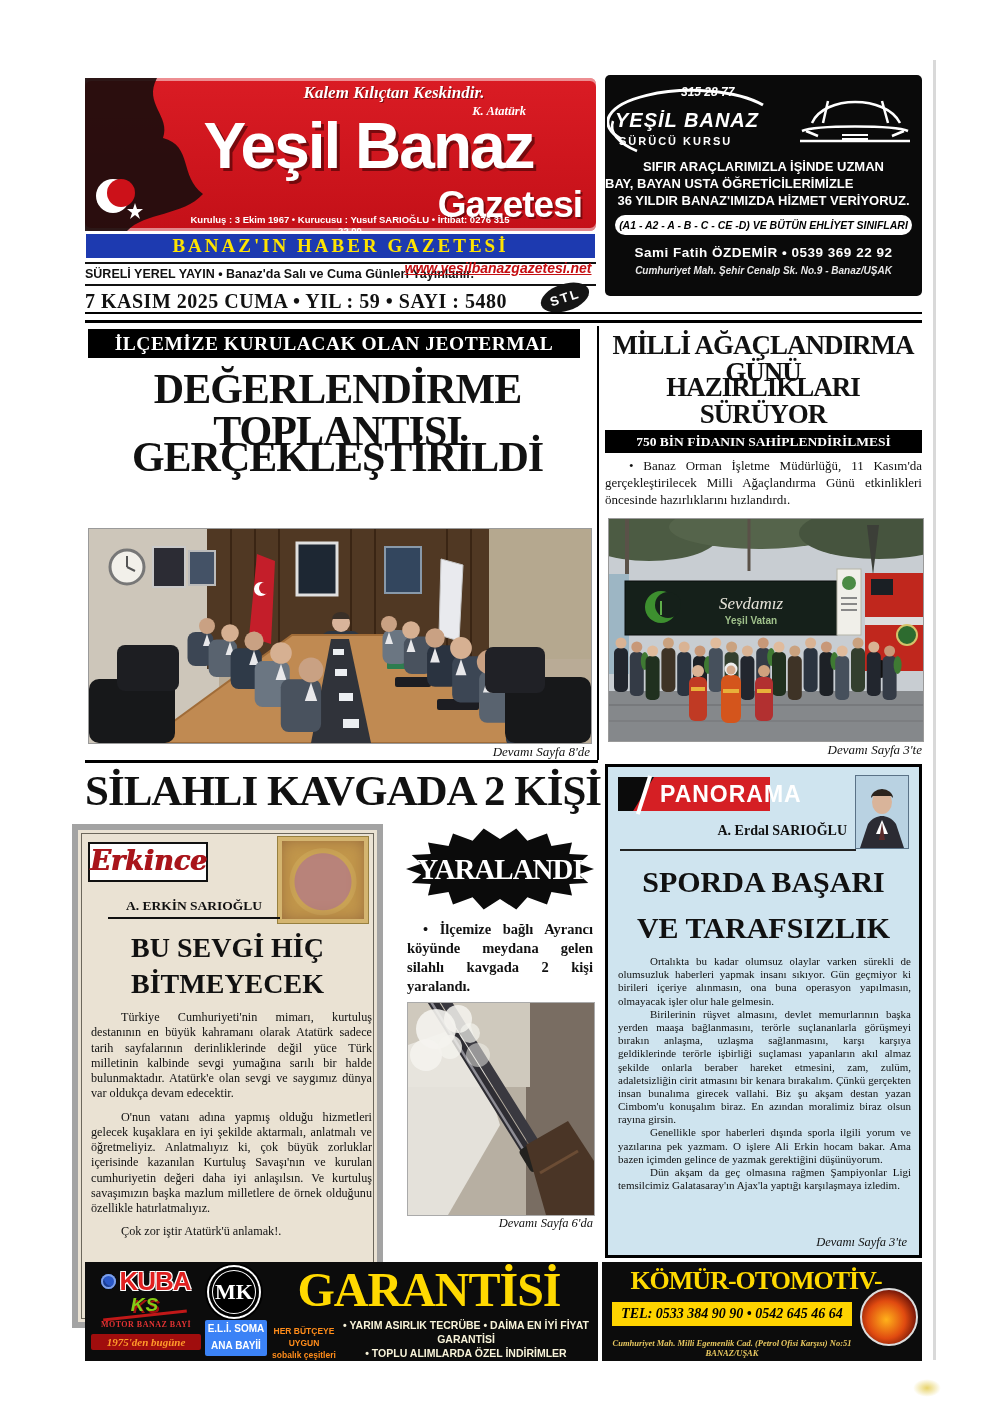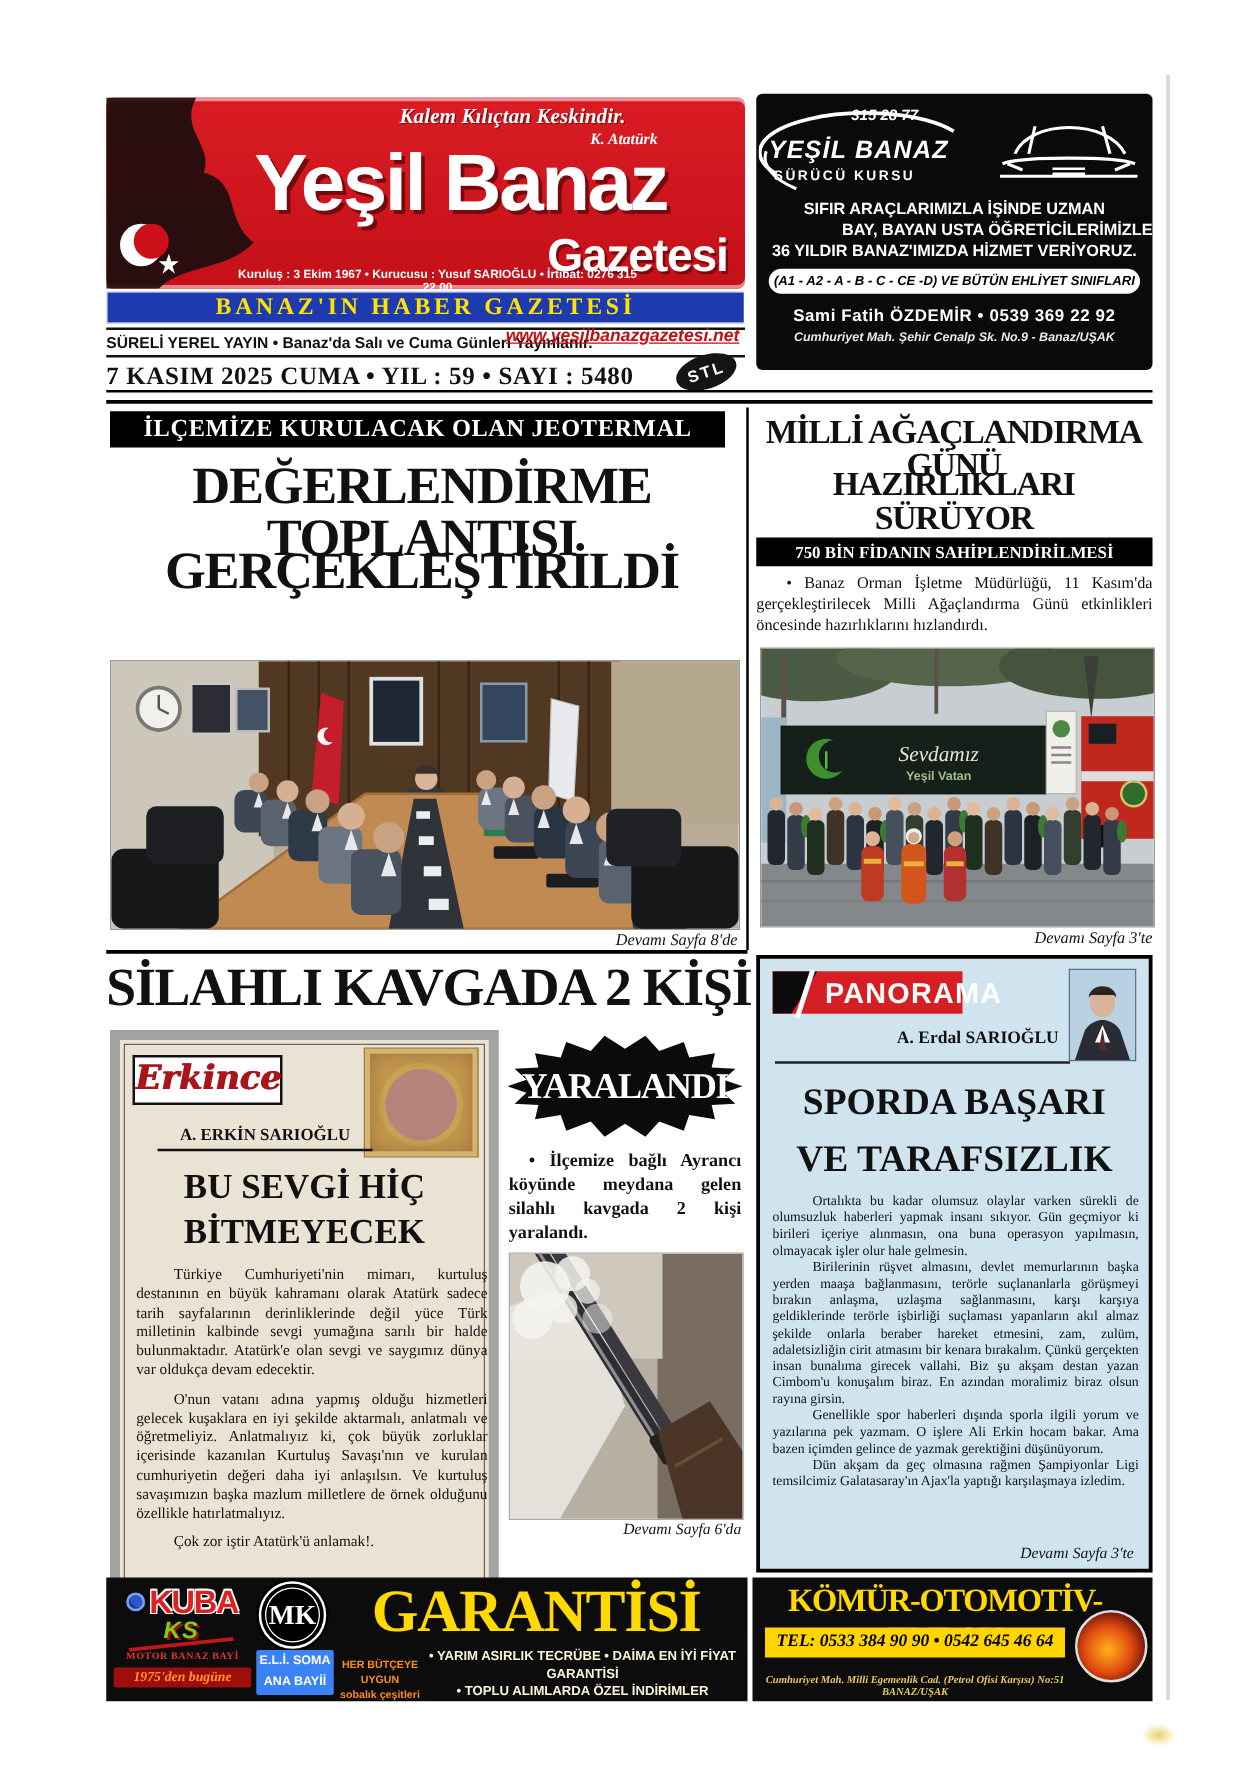--- a/index.html
+++ b/index.html
@@ -5,21 +5,21 @@
   html,body{margin:0;padding:0;background:#ffffff;}
   #page{position:relative;width:1000px;height:1413px;background:#ffffff;overflow:hidden;
         font-family:"Liberation Serif","DejaVu Serif",serif;color:#111;}
   .abs{position:absolute;}
   .sans{font-family:"Liberation Sans","DejaVu Sans",sans-serif;}
 
   
   .mast-red{left:85px;top:78px;width:511px;height:153px;background:linear-gradient(#da1c24,#c41018);
             border-radius:6px;box-shadow:inset 0 3px 0 rgba(255,255,255,.5), inset 0 -3px 0 rgba(255,255,255,.5);}
   .mast-sil{left:0;top:0;width:150px;height:153px;}
-  .m-slogan{left:130px;top:5px;width:390px;text-align:center;color:#fff;font-weight:bold;font-style:italic;
+  .m-slogan{left:114px;top:5px;width:390px;text-align:center;color:#fff;font-weight:bold;font-style:italic;
             font-size:17px;text-shadow:1px 1px 0 #7a0a0e;}
   .m-slogan-author{right:70px;top:26px;color:#fff;font-weight:bold;font-style:italic;font-size:12.5px;margin-left:35px;}
   .m-title{left:62px;right:6px;top:36px;text-align:center;color:#fff;font-weight:bold;font-size:64px;
            letter-spacing:-2px;line-height:1;text-shadow:3px 3px 0 rgba(45,0,0,.55);}
   .m-gazetesi{right:14px;top:106px;color:#fff;font-weight:bold;font-size:37px;letter-spacing:-1px;
               text-shadow:2px 2px 0 rgba(45,0,0,.5);}
   .m-info{left:100px;top:136px;width:330px;text-align:center;color:#fff;font-weight:bold;font-size:9.5px;}
   .blue-bar{left:85px;top:233px;width:511px;height:26px;background:#1d3ab0;border:1px solid #fff;
             box-sizing:border-box;text-align:center;color:#ffe400;font-weight:bold;font-size:19px;
             letter-spacing:3px;line-height:24px;}
@@ -35,21 +35,21 @@
   .rule-top{left:85px;top:312px;width:837px;height:6px;border-top:2px solid #000;border-bottom:3px solid #000;}
 
   
   .ds-ad{left:605px;top:75px;width:317px;height:221px;background:#0a0a0a;border-radius:5px;color:#fff;}
   .ds-swoosh{left:2px;top:2px;width:180px;height:84px;}
   .ds-car{right:4px;top:6px;width:126px;height:72px;}
   .ds-phone{left:76px;top:10px;font-weight:bold;font-style:italic;font-size:12px;}
   .ds-name{left:10px;top:34px;font-weight:bold;font-style:italic;font-size:20px;letter-spacing:1px;}
   .ds-type{left:14px;top:60px;font-weight:bold;font-size:11px;letter-spacing:2px;}
   .ds-l1{left:0;top:84px;width:100%;text-align:center;font-weight:bold;font-size:13px;}
-  .ds-l2{left:0;top:101px;width:100%;text-align:right;font-weight:bold;font-size:13px;}
+  .ds-l2{left:0;top:101px;width:100%;text-align:left;font-weight:bold;font-size:13px;}
   .ds-l3{left:0;top:118px;width:100%;text-align:center;font-weight:bold;font-size:13px;}
   .ds-pill{left:10px;top:140px;width:297px;box-sizing:border-box;background:#fff;color:#000;
            border-radius:12px;font-weight:bold;font-style:italic;font-size:10.5px;text-align:center;
            padding:4px 2px;}
   .ds-contact{left:0;top:170px;width:100%;text-align:center;font-weight:bold;font-size:13.5px;letter-spacing:.5px;}
   .ds-addr{left:0;top:190px;width:100%;text-align:center;font-weight:bold;font-style:italic;font-size:10px;color:#e8e8e8;}
 
   
   .kicker{left:88px;top:329px;width:492px;height:29px;background:#000;color:#fff;text-align:center;
           font-weight:bold;font-size:19.5px;line-height:29px;letter-spacing:.5px;}
@@ -75,21 +75,21 @@
             letter-spacing:-1px;white-space:nowrap;}
   .burst{left:405px;top:826px;width:190px;height:86px;}
   .burst-label{left:405px;top:826px;width:190px;height:86px;color:#fff;font-weight:bold;font-size:29px;
                text-align:center;line-height:86px;letter-spacing:-1px;}
   .fight-body{left:407px;top:920px;width:186px;font-weight:bold;font-size:14.5px;line-height:1.32;
               text-align:justify;text-indent:16px;}
   .photo-gun{left:407px;top:1002px;width:186px;height:212px;border:1px solid #aaa;}
   .cap-gun{left:407px;top:1216px;width:186px;font-size:12.5px;}
 
   
-  .erkince{left:88px;top:824px;width:311px;height:504px;background:#eae2d3;border:8px solid #a3a3a3;box-sizing:border-box;}
+  .erkince{left:72px;top:824px;width:311px;height:504px;background:#eae2d3;border:6px solid #a3a3a3;box-sizing:border-box;}
   .inner-frame{position:absolute;inset:3px;border:1px solid #6c675c;pointer-events:none;}
   .erk-logo{left:10px;top:12px;width:120px;height:40px;background:#fff;border:2px solid #111;box-sizing:border-box;
             color:#a9151b;font-family:"DejaVu Serif",serif;font-weight:bold;font-style:italic;font-size:27px;
             text-align:center;line-height:34px;text-shadow:1px 0 0 #a9151b;}
   .erk-ornament{right:8px;top:6px;width:90px;height:86px;border:1px solid #97803f;
       background:radial-gradient(circle at 50% 52%, #b8837a 0 28px, #caa355 29px 33px, #c2974b 34px);
       box-shadow:inset 0 0 0 4px #d4b570, inset 0 0 18px #8a5c3a;}
   .erk-byline{left:30px;top:68px;width:172px;text-align:center;font-weight:bold;font-size:13.5px;
               border-bottom:2px solid #111;padding-bottom:3px;}
   .erk-title{left:0;width:100%;text-align:center;font-weight:bold;font-size:28px;line-height:1;}

